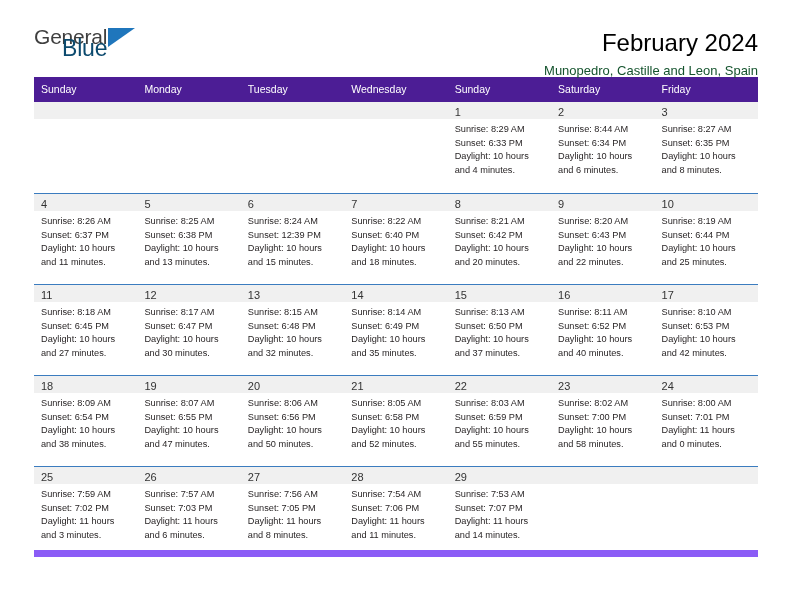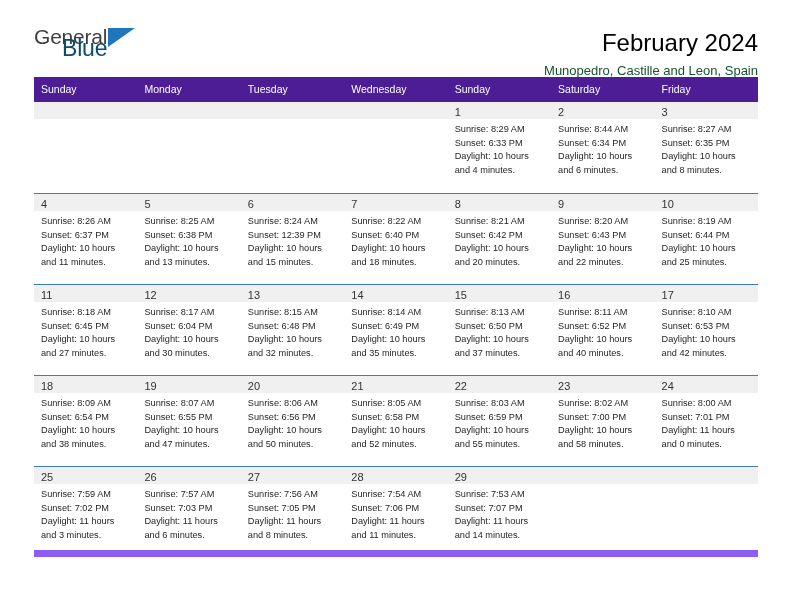--- a/index.html
+++ b/index.html
@@ -287,21 +287,21 @@
               <div class="line">Sunrise: 8:18 AM</div>
               <div class="line">Sunset: 6:45 PM</div>
               <div class="line">Daylight: 10 hours</div>
               <div class="line">and 27 minutes.</div>
             </div>
           </div>
           <div class="cell">
             <div class="daynum-band"><span class="daynum">12</span></div>
             <div class="lines">
               <div class="line">Sunrise: 8:17 AM</div>
-              <div class="line">Sunset: 6:04 PM</div>
+              <div class="line">Sunset: 6:47 PM</div>
               <div class="line">Daylight: 10 hours</div>
               <div class="line">and 30 minutes.</div>
             </div>
           </div>
           <div class="cell">
             <div class="daynum-band"><span class="daynum">13</span></div>
             <div class="lines">
               <div class="line">Sunrise: 8:15 AM</div>
               <div class="line">Sunset: 6:48 PM</div>
               <div class="line">Daylight: 10 hours</div>

